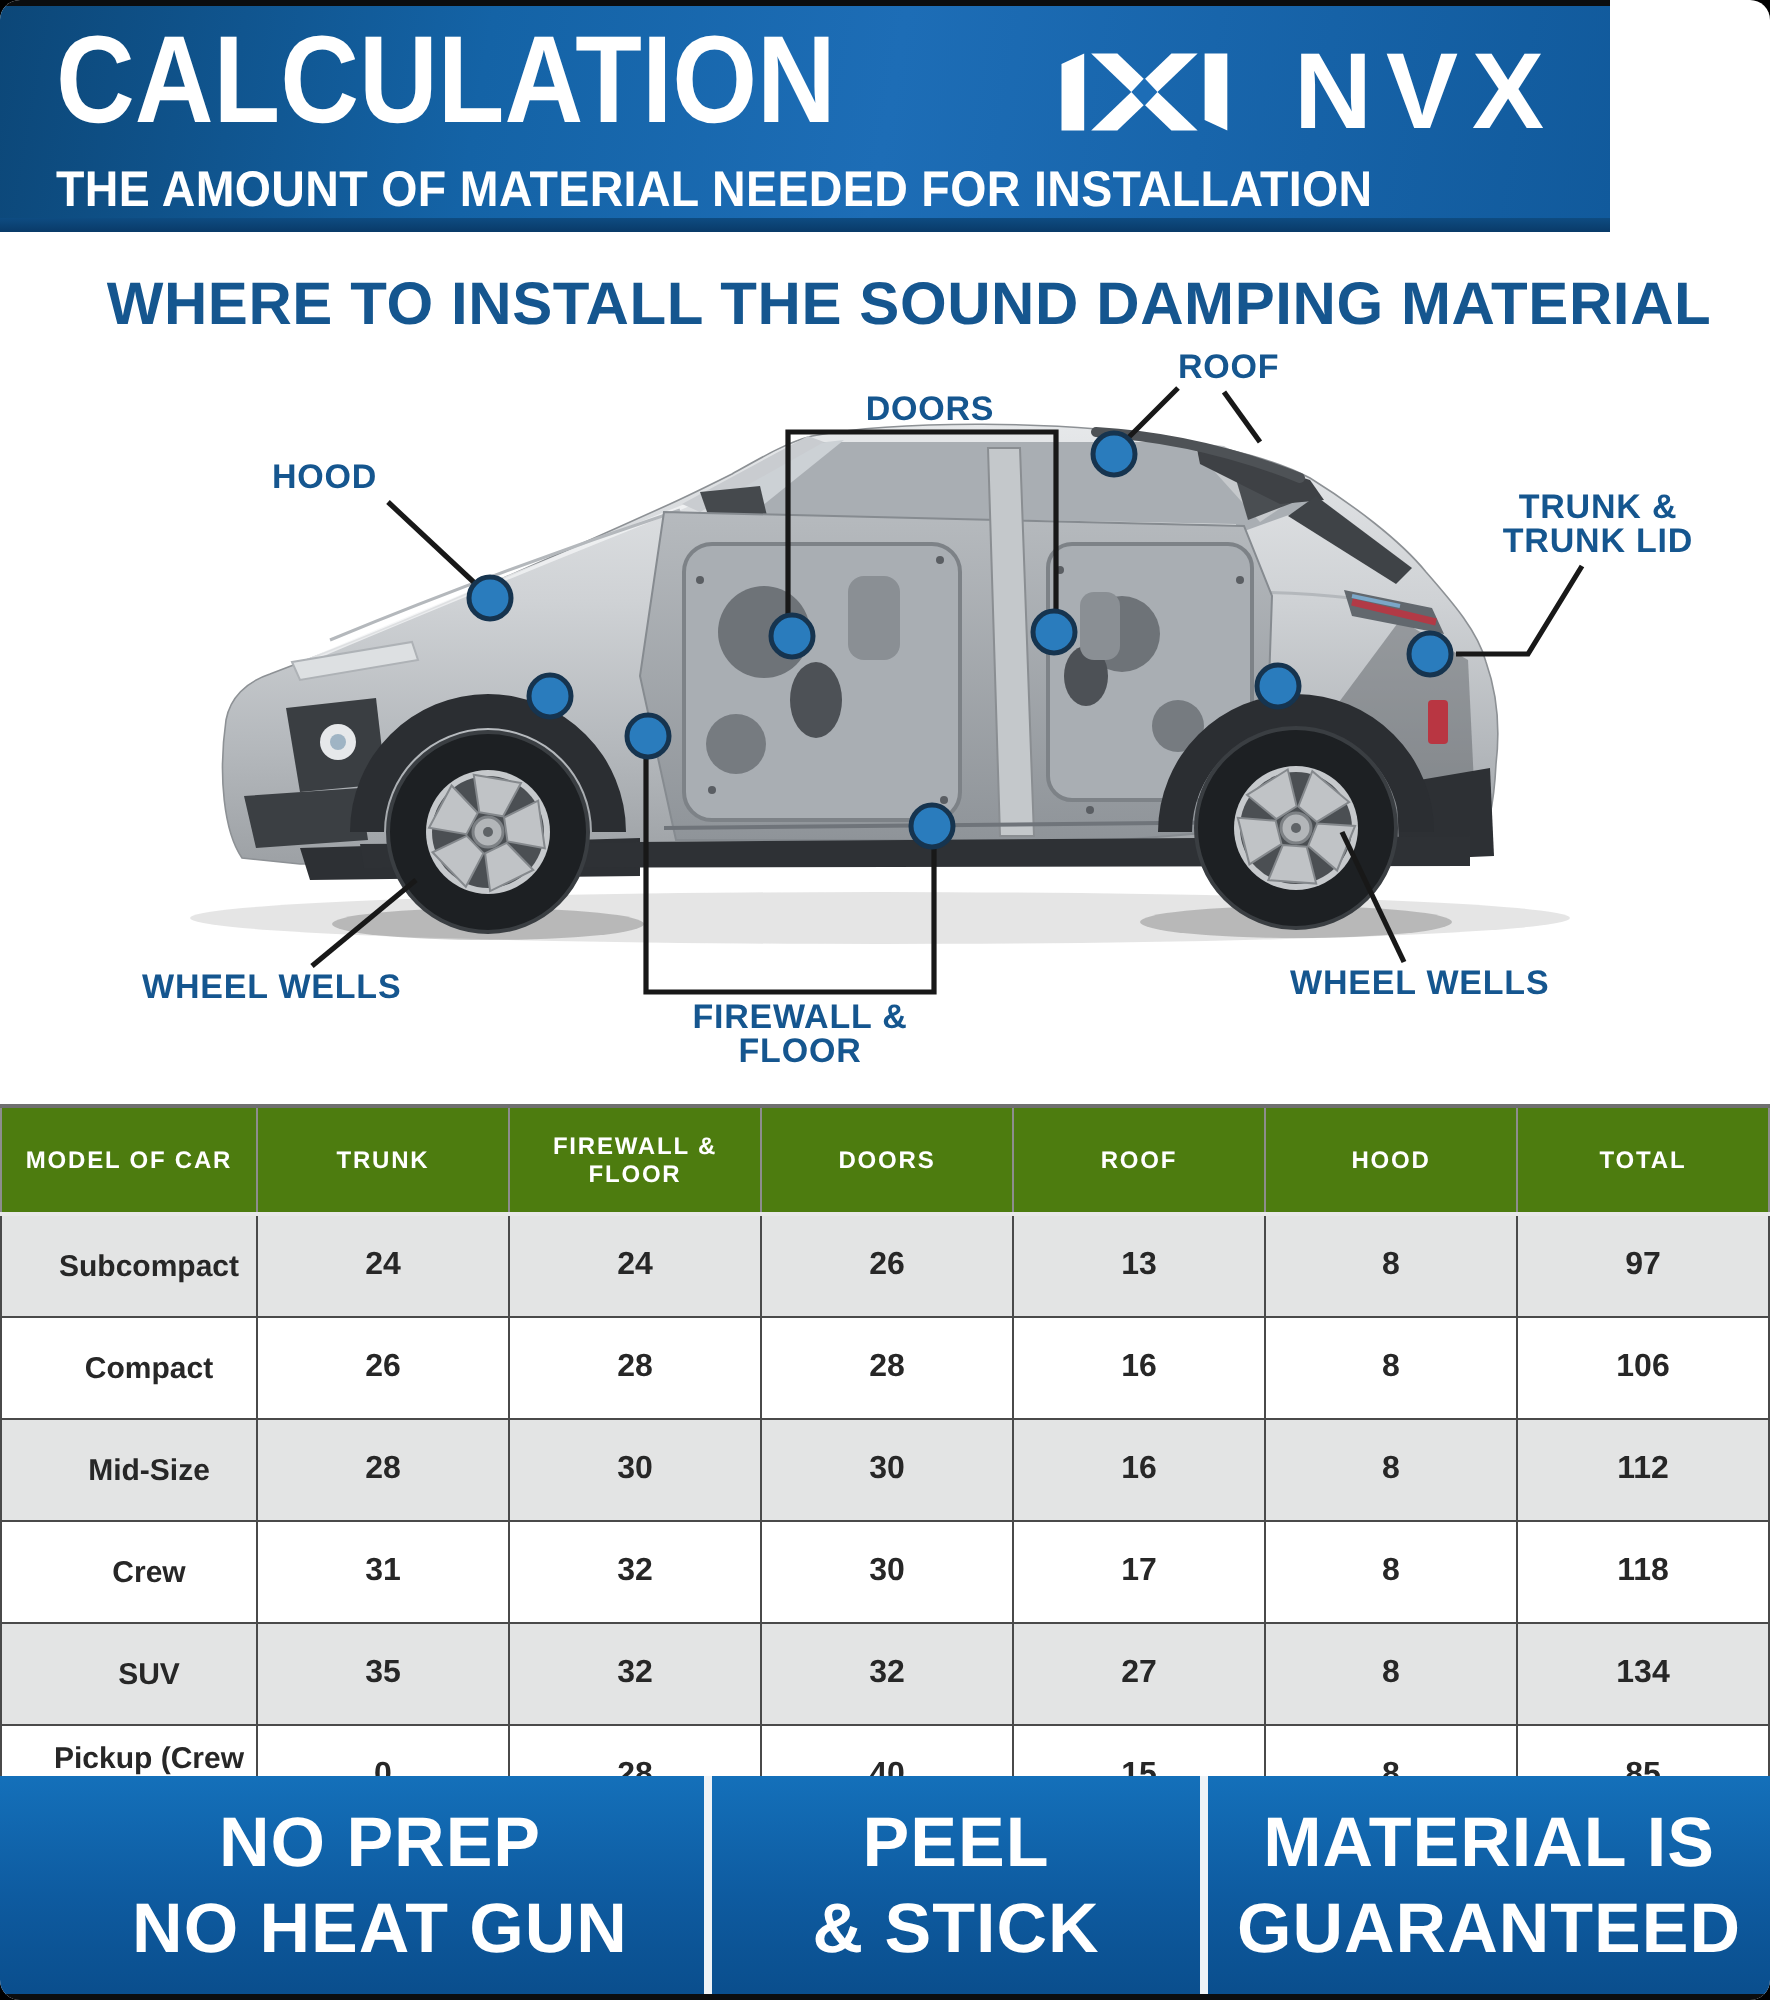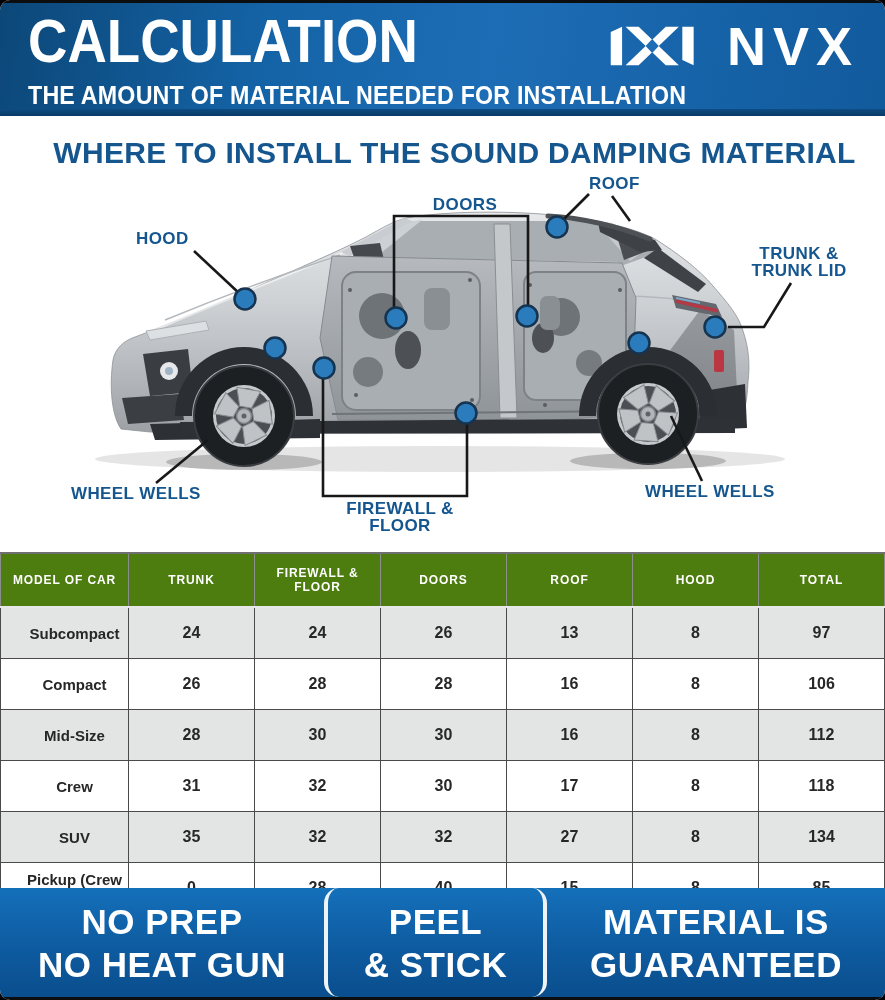--- a/index.html
+++ b/index.html
@@ -1,20 +1,20 @@
 <!DOCTYPE html>
 <html><head>
 <meta charset="utf-8">
 <style>
   html,body{margin:0;padding:0;background:#000;}
   .page{position:relative;width:885px;height:1000px;background:#fff;overflow:hidden;
         font-family:"Liberation Sans","DejaVu Sans",sans-serif;border-radius:10px;}
 
   
-  .topbar{position:absolute;top:0;left:0;width:885px;height:116px;box-sizing:border-box;
+  .topbar{position:absolute;top:0;left:0;width:805px;height:116px;box-sizing:border-box;
           background:linear-gradient(100deg,#0c4778 0%,#1463a6 30%,#1d6db6 55%,#115a9c 100%);
           border-top:3px solid #0b0d0f;z-index:3;}
   .topbar::after{content:"";position:absolute;left:0;bottom:0;width:100%;height:7px;
           background:linear-gradient(180deg,#0e4c82,#093a68);}
   .main-title{position:absolute;left:28px;top:8px;margin:0;color:#fff;font-size:62px;line-height:60px;
           font-weight:800;letter-spacing:0px;transform:scaleX(.88);transform-origin:left center;white-space:nowrap;}
   .brand{position:absolute;right:26px;top:18px;display:flex;align-items:flex-start;gap:22px;color:#fff;}
   .brand svg{display:block;}
   .brand-text{font-size:54px;line-height:50px;font-weight:700;letter-spacing:7px;}
   .subtitle{position:absolute;left:28px;top:79px;color:#fff;font-size:25px;line-height:27px;font-weight:700;
@@ -46,22 +46,22 @@
         vertical-align:middle;border:1px solid #4a4a4a;background:#fff;}
   table.materials tr:nth-child(odd) td{background:#e3e4e4;}
   table.materials td.model{text-align:center;padding-left:24px;font-size:15px;line-height:17px;padding-right:4px;}
 
   
   .footer{position:absolute;top:888px;left:0;width:885px;height:112px;box-sizing:border-box;display:flex;z-index:3;
         background:linear-gradient(180deg,#1470ba 0%,#0e5ba0 55%,#0a4e8d 100%);
         border-bottom:3px solid #0b0d0f;}
   .foot-col{display:flex;flex-direction:column;justify-content:center;align-items:center;
         color:#fff;font-weight:800;font-size:35px;line-height:43px;letter-spacing:.5px;text-align:center;}
-  .foot-col.a{width:324px;}
-  .foot-col.b{width:223px;border-left:4px solid #eef3f7;border-right:4px solid #eef3f7;box-sizing:border-box;border-radius:15px;}
+  .foot-col.a{width:324px;padding-left:28px;}
+  .foot-col.b{width:252px;border-left:4px solid #eef3f7;border-right:4px solid #eef3f7;box-sizing:border-box;}
   .foot-col.c{flex:1;}
 </style>
 </head>
 <body>
 
 <div class="page">
 
   <svg class="car-svg" width="885" height="1000" viewBox="0 0 885 1000">
     <defs>
       <linearGradient id="bodyGrad" x1="0" y1="0" x2="0" y2="1">

